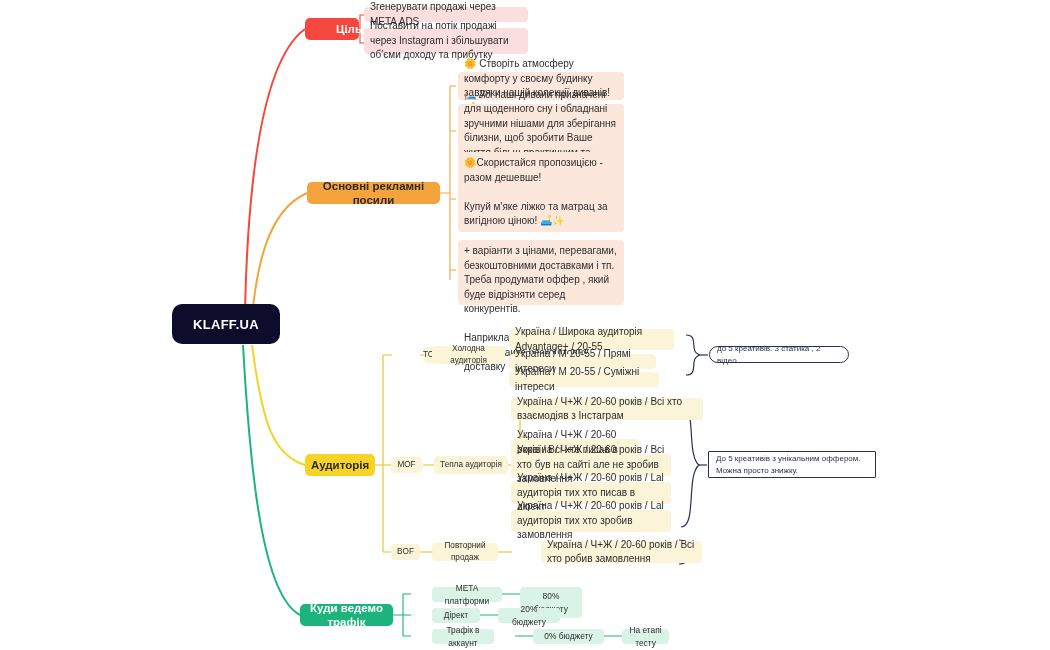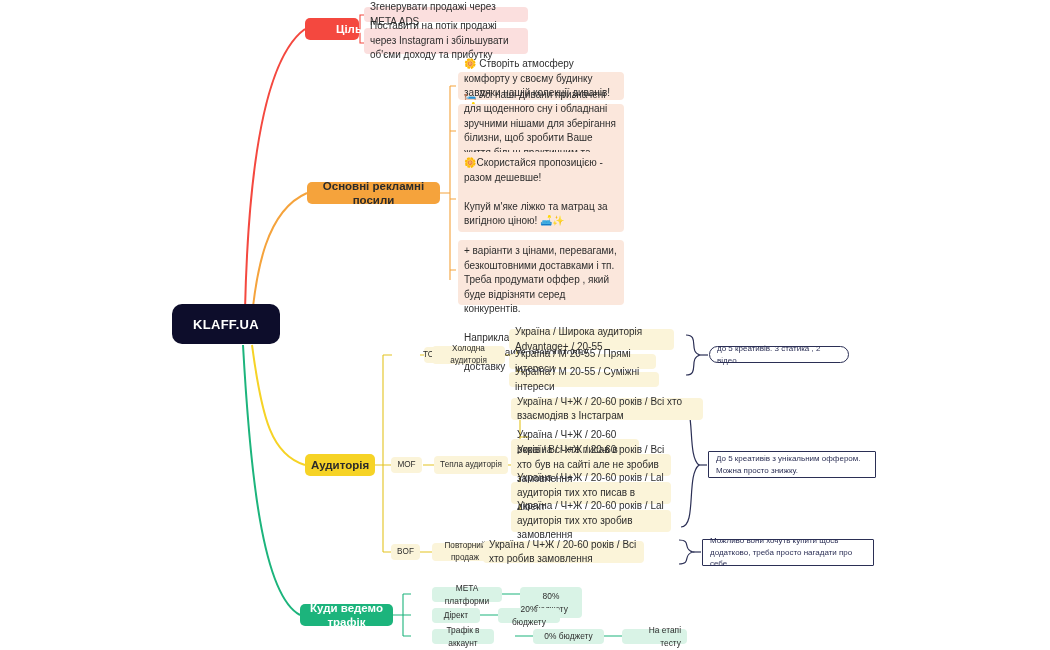--- a/index.html
+++ b/index.html
@@ -188,25 +188,22 @@
   <div class="node note" style="left:708px;top:451px;width:168px;height:27px;">
     <span>До 5 креативів з унікальним оффером. Можна просто знижку.</span>
   </div>
 
   <div class="node leaf mid" style="left:391px;top:544px;width:29px;height:16px;">
     <span>BOF</span>
   </div>
   <div class="node leaf mid" style="left:432px;top:543px;width:66px;height:18px;">
     <span>Повторний продаж</span>
   </div>
-  <div class="node leaf cream" style="left:483px;top:541px;width:161px;height:22px;">
+  <div class="node leaf cream" style="left:541px;top:541px;width:161px;height:22px;">
     <span>Україна / Ч+Ж / 20-60 років / Всі хто робив замовлення</span>
-  </div>
-  <div class="node note" style="left:702px;top:539px;width:172px;height:27px;">
-    <span>Можливо вони хочуть купити щось додатково, треба просто нагадати про себе</span>
   </div>
 
   <div class="node branch green" style="left:300px;top:604px;width:93px;height:22px;">
     <span>Куди ведемо трафік</span>
   </div>
 
   <div class="node leaf mintpill" style="left:432px;top:587px;width:70px;height:15px;">
     <span>META платформи</span>
   </div>
   <div class="node leaf mintpill" style="left:520px;top:587px;width:62px;height:31px;">
@@ -219,17 +216,17 @@
   <div class="node leaf mintpill" style="left:498px;top:608px;width:62px;height:15px;">
     <span>20% бюджету</span>
   </div>
 
   <div class="node leaf mintpill" style="left:432px;top:629px;width:62px;height:15px;">
     <span>Трафік в аккаунт</span>
   </div>
   <div class="node leaf mintpill" style="left:533px;top:629px;width:71px;height:15px;">
     <span>0% бюджету</span>
   </div>
-  <div class="node leaf mintpill" style="left:622px;top:629px;width:65px;height:15px;text-align:right;">
+  <div class="node leaf mintpill" style="left:622px;top:629px;width:47px;height:15px;">
     <span>На етапі тесту</span>
   </div>
 
 </div>
 
 </body></html>

